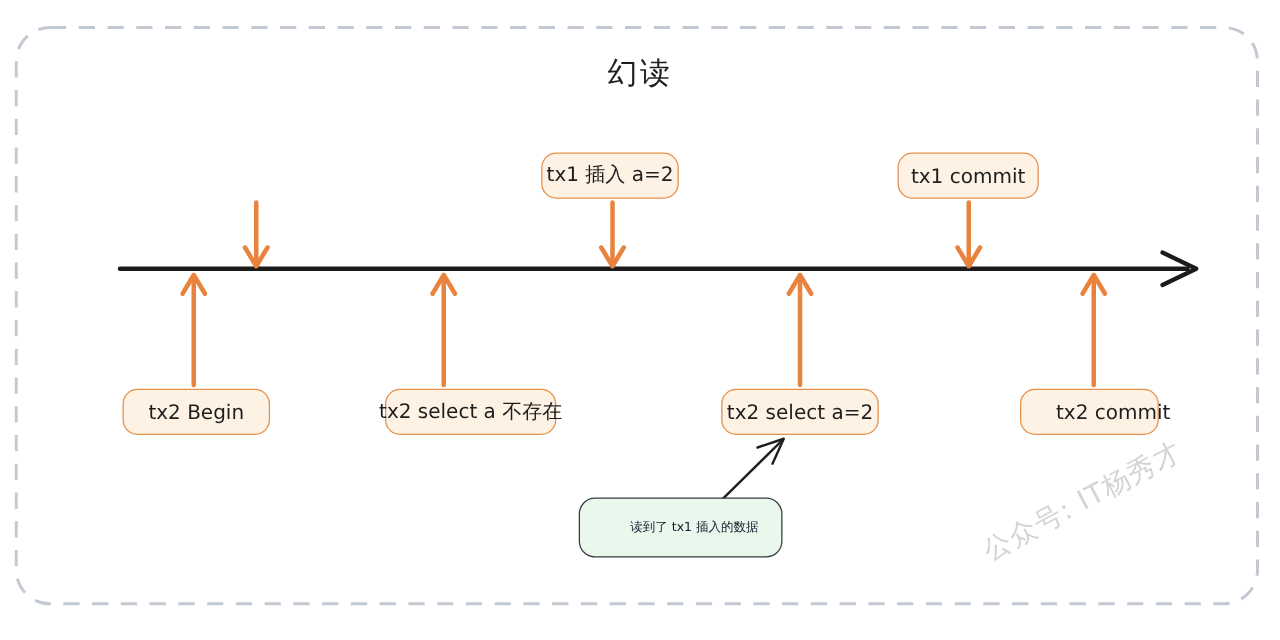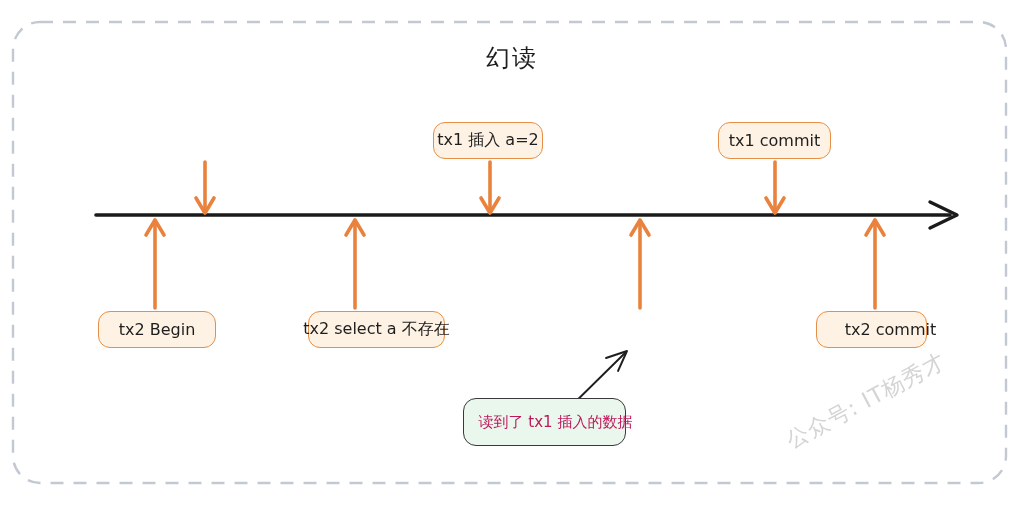--- a/index.html
+++ b/index.html
@@ -13,21 +13,21 @@
     font-size:24px;letter-spacing:2px;color:#1e1e1e;z-index:2;
   }
   .ebox{
     position:absolute;display:flex;align-items:center;justify-content:center;
     white-space:nowrap;font-size:16px;z-index:2;color:#1e1e1e;
     border:1.6px solid #e58f48;border-radius:12px;background:#fdf2e3;
     box-sizing:border-box;
   }
   .note{
     position:absolute;display:flex;align-items:center;justify-content:center;
-    white-space:nowrap;font-size:15px;z-index:2;color:#be185d;
+    white-space:nowrap;font-size:10px;z-index:2;color:#0f172a;
     border:1.6px solid #37393c;border-radius:13px;background:#eaf7ec;
     box-sizing:border-box;
     padding-left:22px;
   }
   .watermark{
     position:absolute;left:778px;top:386px;z-index:1;
     font-size:22px;color:#d4d4d4;white-space:nowrap;
     transform:rotate(-28deg);transform-origin:center;letter-spacing:1px;
   }
 </style>
@@ -83,19 +83,20 @@
     </g>
   </svg>
 
   <div class="title">幻读</div>
 
   <div class="ebox" style="left:433px;top:122px;width:110px;height:37px;">tx1 插入 a=2</div>
   <div class="ebox" style="left:718px;top:122px;width:113px;height:37px;">tx1 commit</div>
 
   <div class="ebox" style="left:98px;top:311px;width:118px;height:37px;">tx2 Begin</div>
   <div class="ebox" style="left:288px;top:311px;width:137px;height:37px;margin-left:20px;">tx2 select a 不存在</div>
+  <div class="ebox" style="left:577px;top:311px;width:126px;height:37px;">tx2 select a=2</div>
   <div class="ebox" style="left:816px;top:311px;width:111px;height:37px;padding-left:38px;">tx2 commit</div>
 
   <div class="note" style="left:463px;top:398px;width:163px;height:48px;">读到了 tx1 插入的数据</div>
 
   <div class="watermark">公众号: IT杨秀才</div>
 
 </div>
 
 </body></html>

